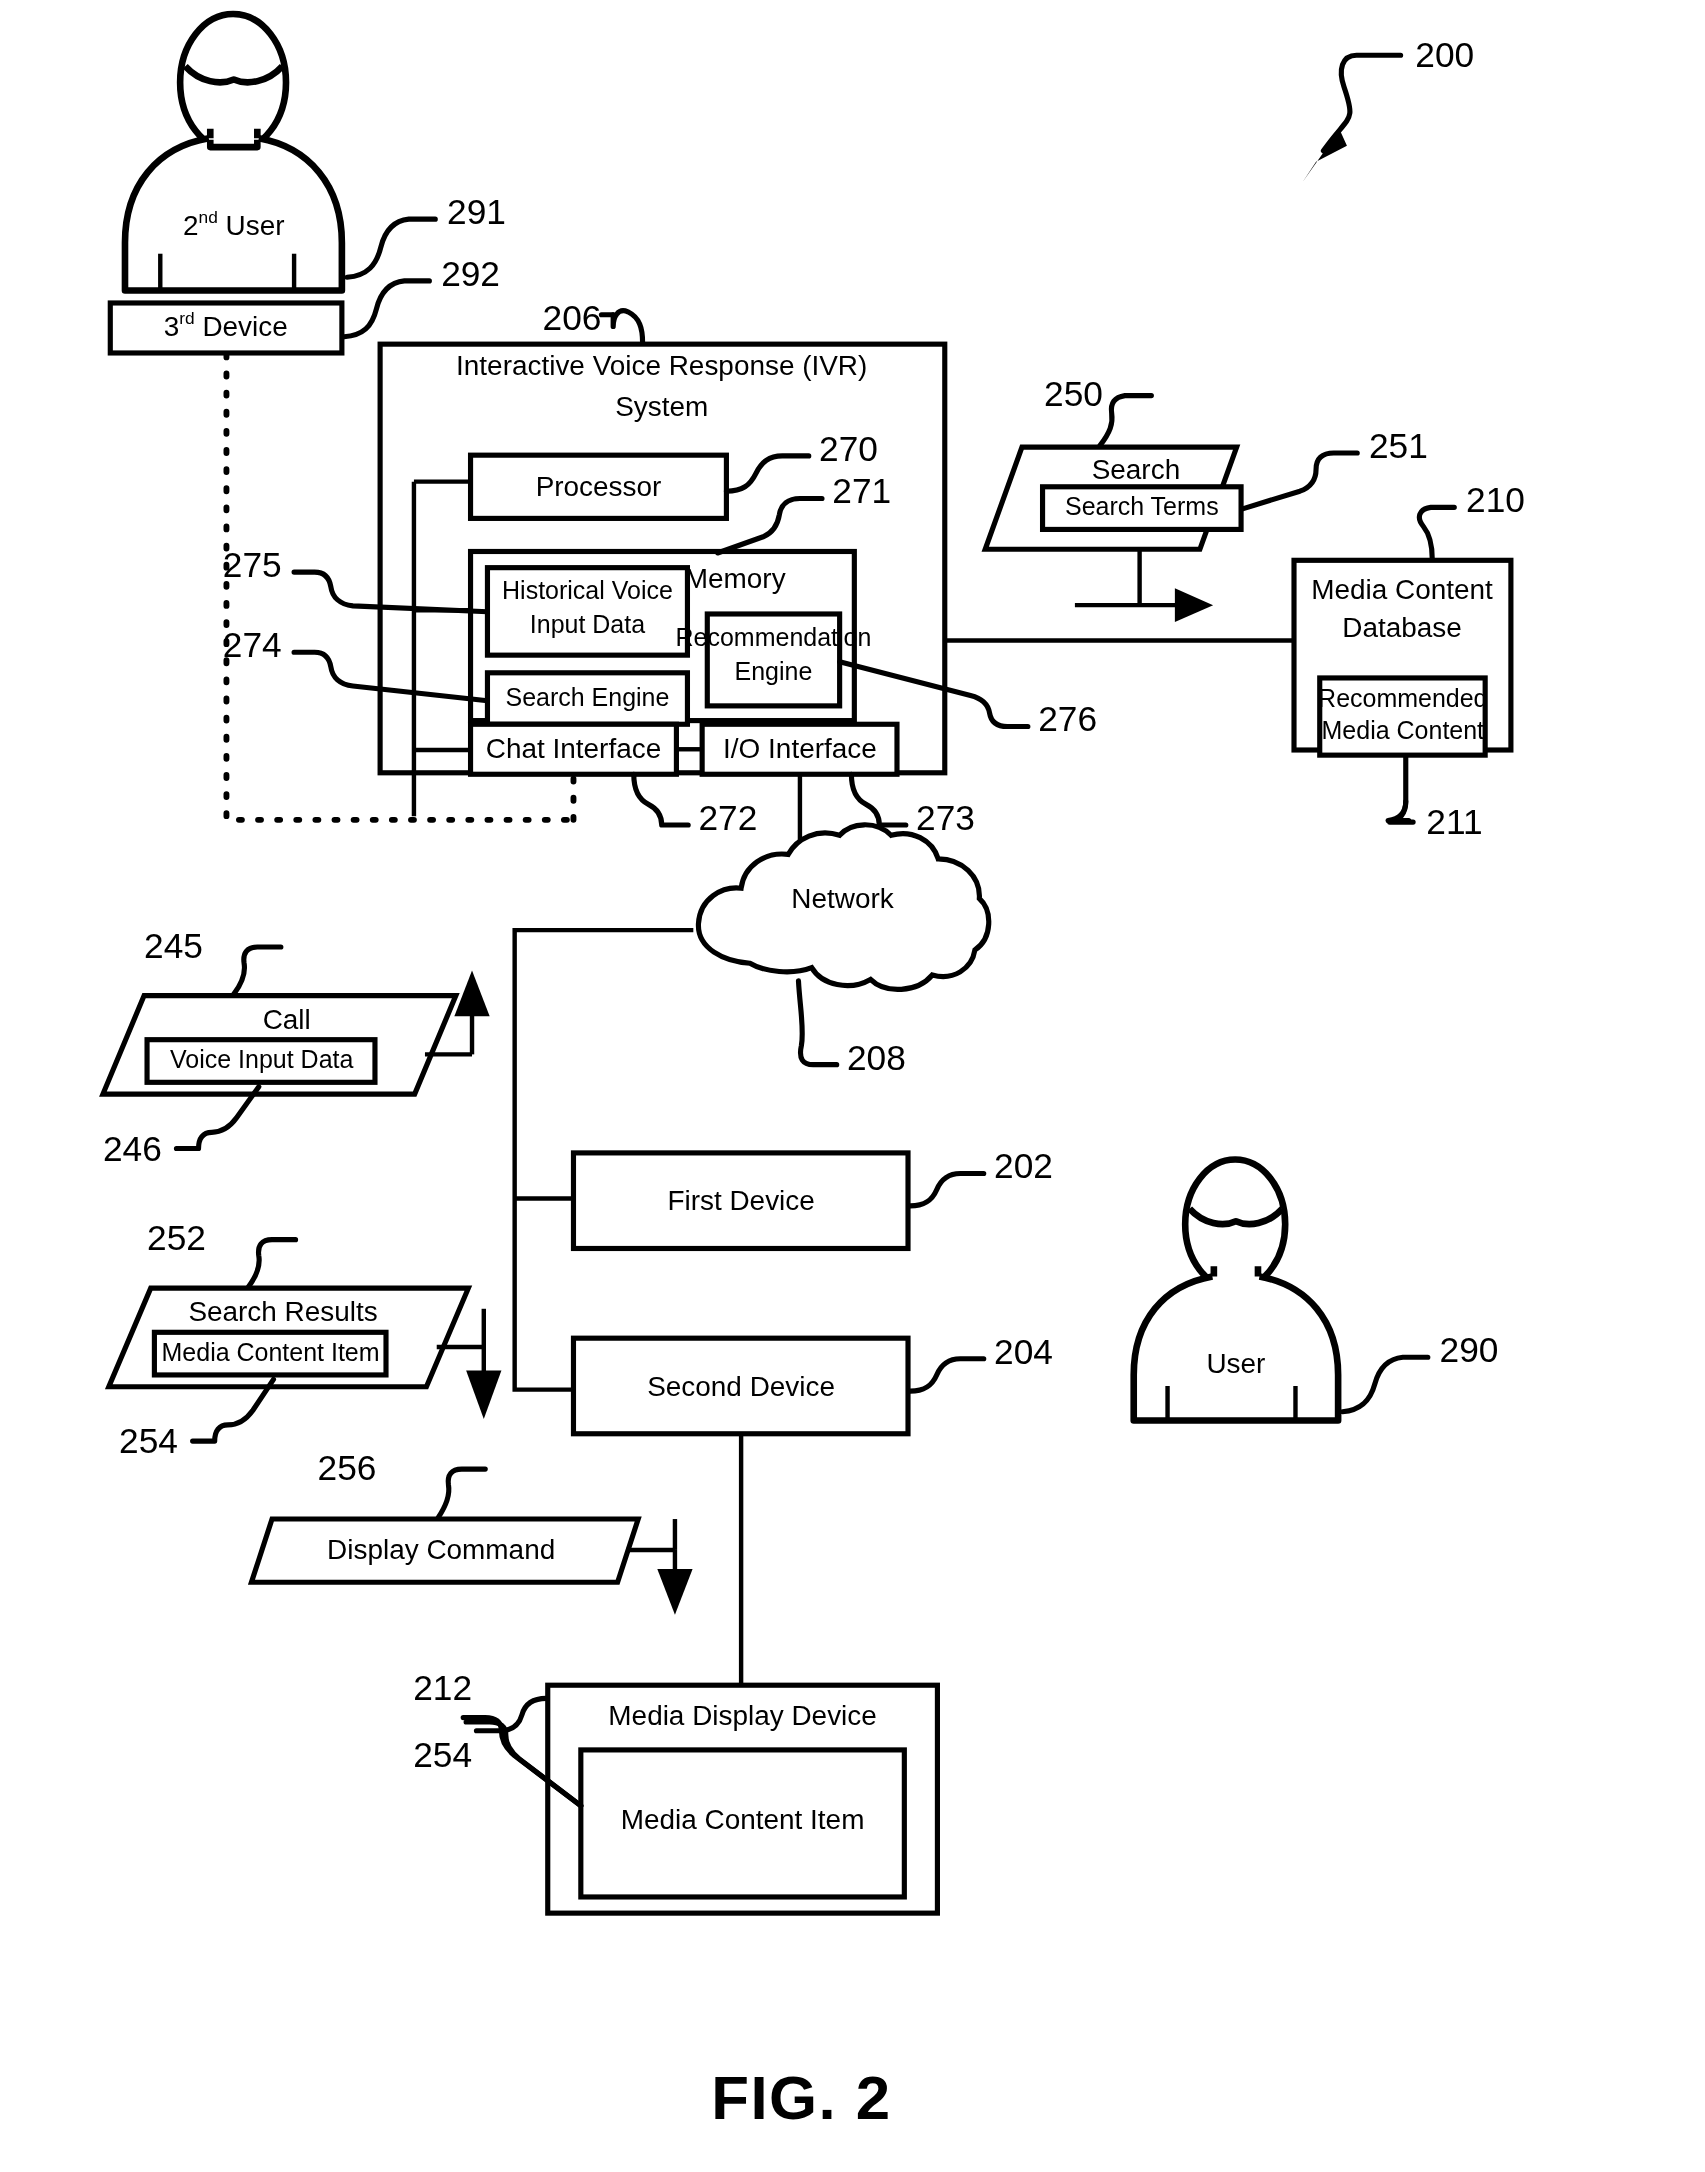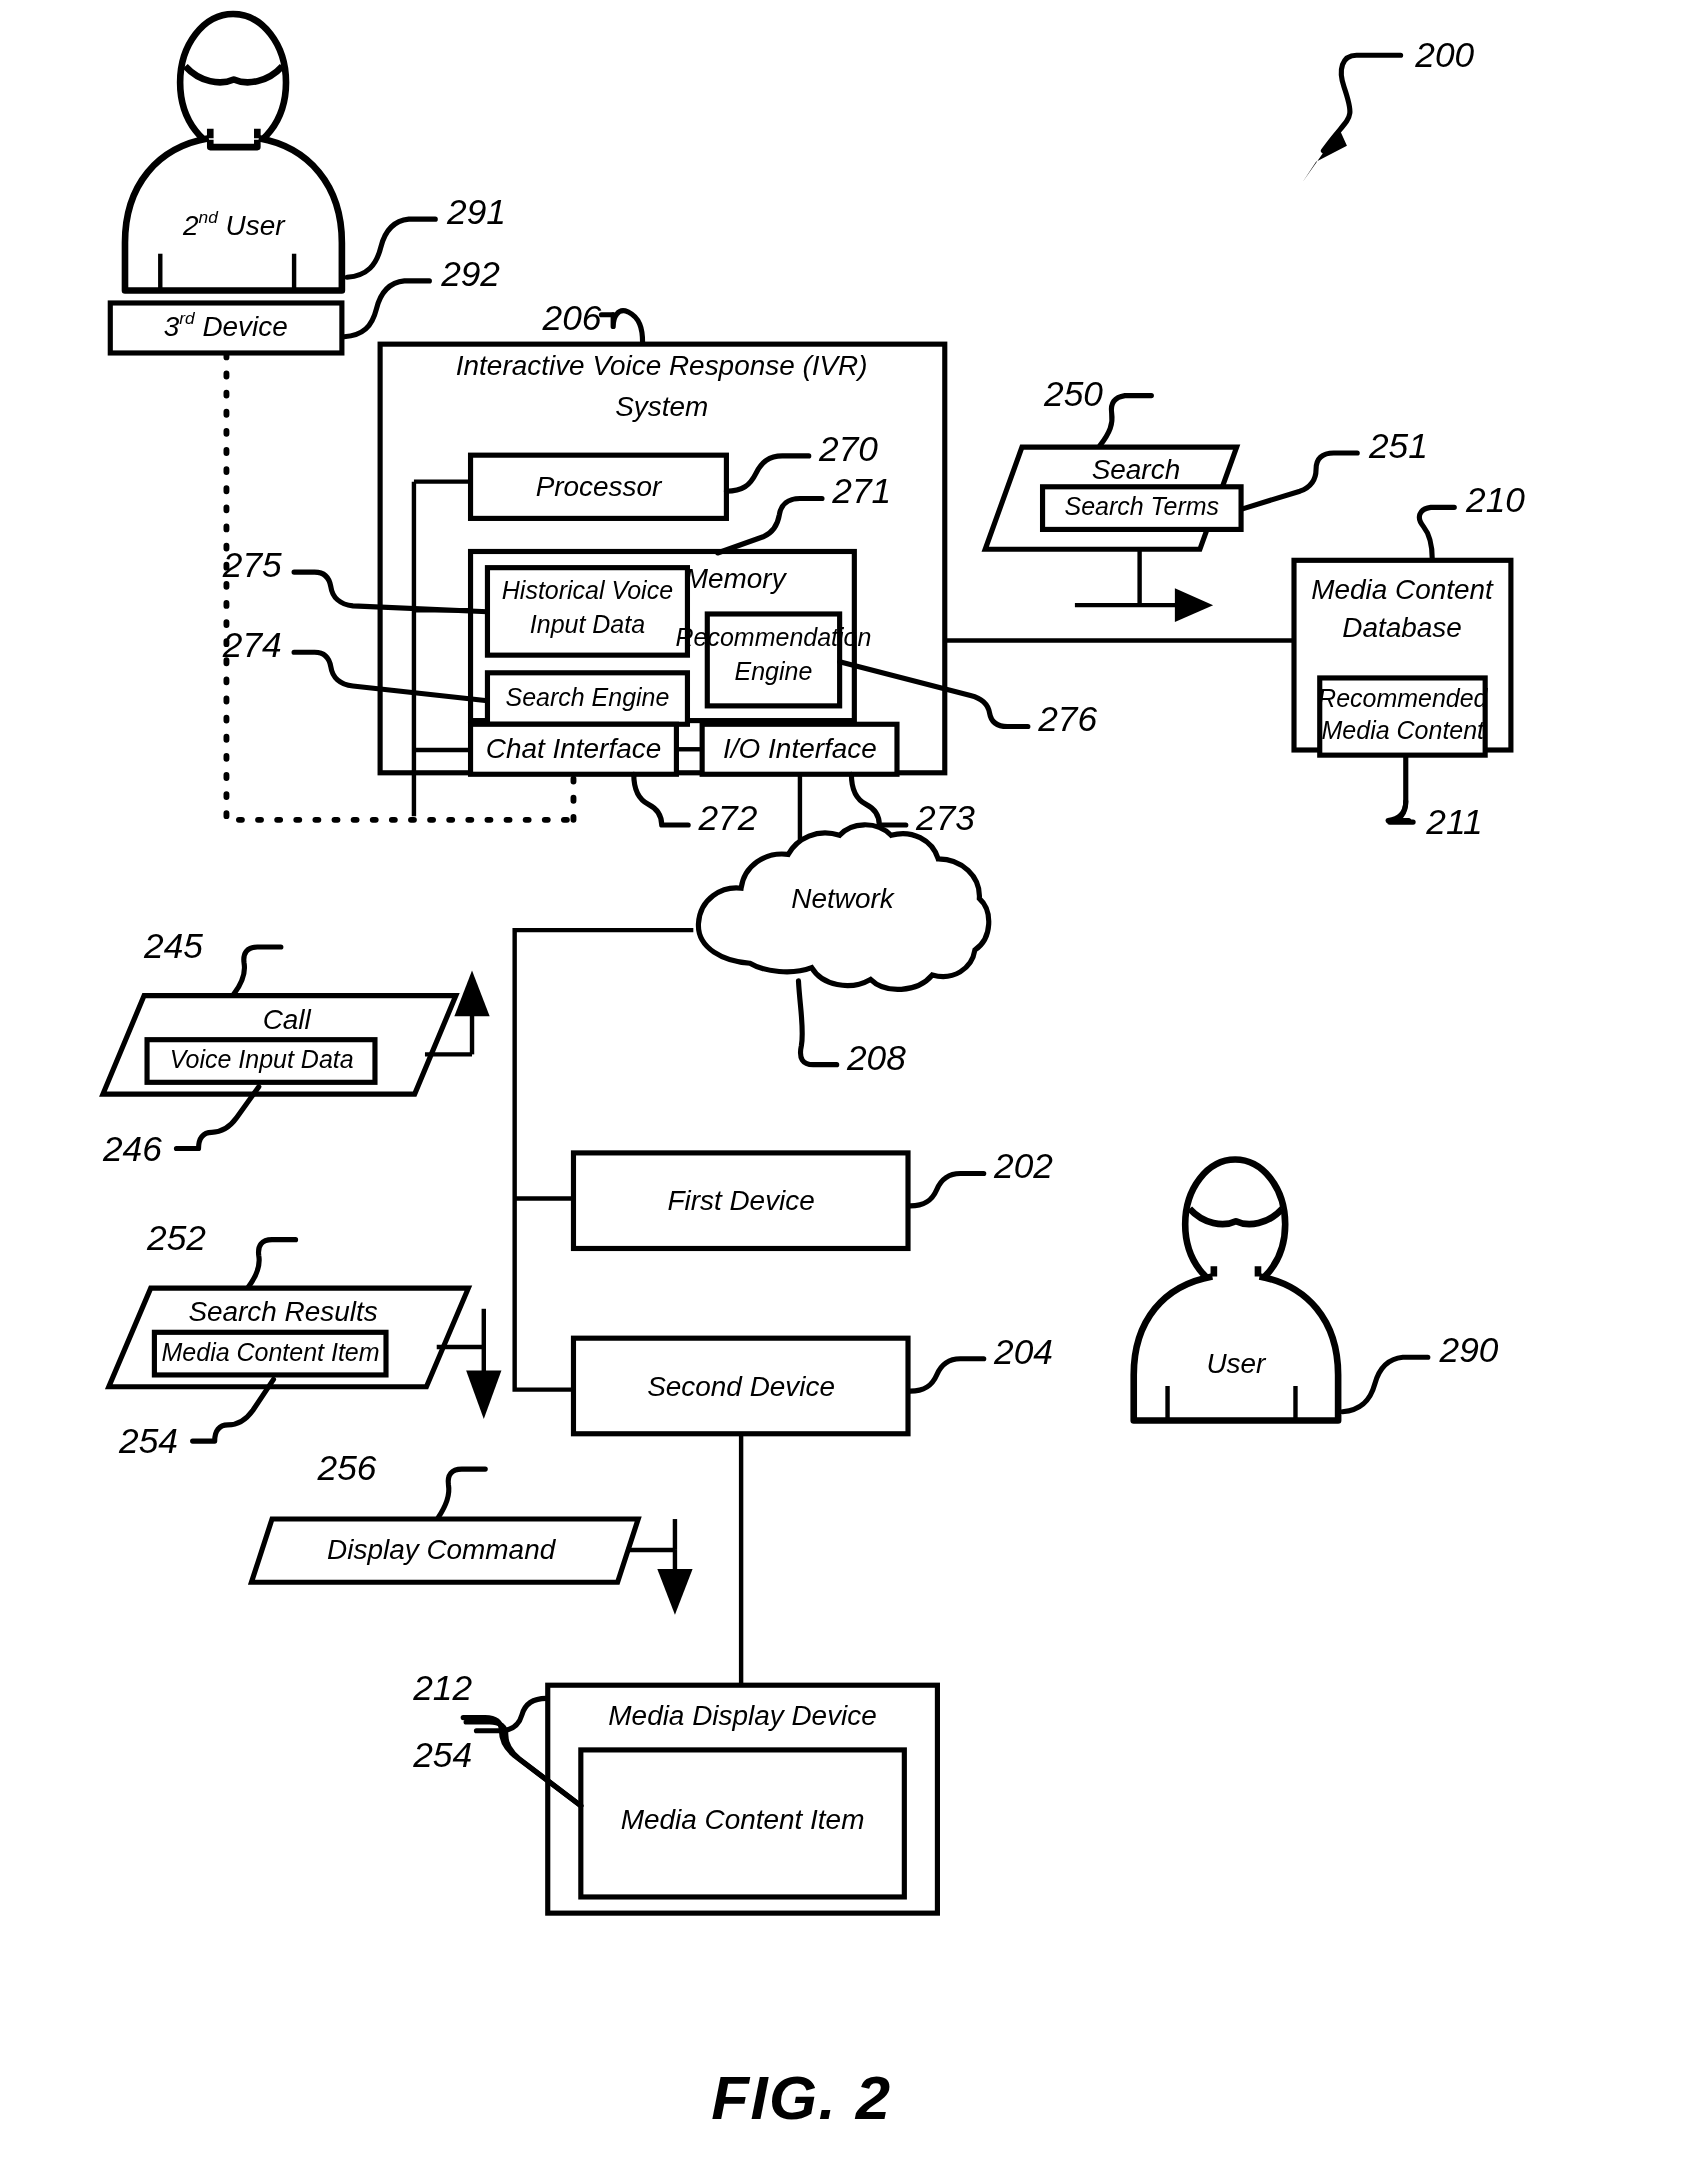--- a/index.html
+++ b/index.html
@@ -10,21 +10,20 @@
   body {
     font-family: "Liberation Sans", sans-serif;
     color: #000000;
   }
   #page {
     position: relative;
     width: 1705px;
     height: 2172px;
     background: #ffffff;
     overflow: hidden;
-    font-style: italic;
   }
   #figure-svg {
     position: absolute;
     top: 0;
     left: 0;
     width: 1705px;
     height: 2172px;
   }
   text {
     font-family: "Liberation Sans", sans-serif;

